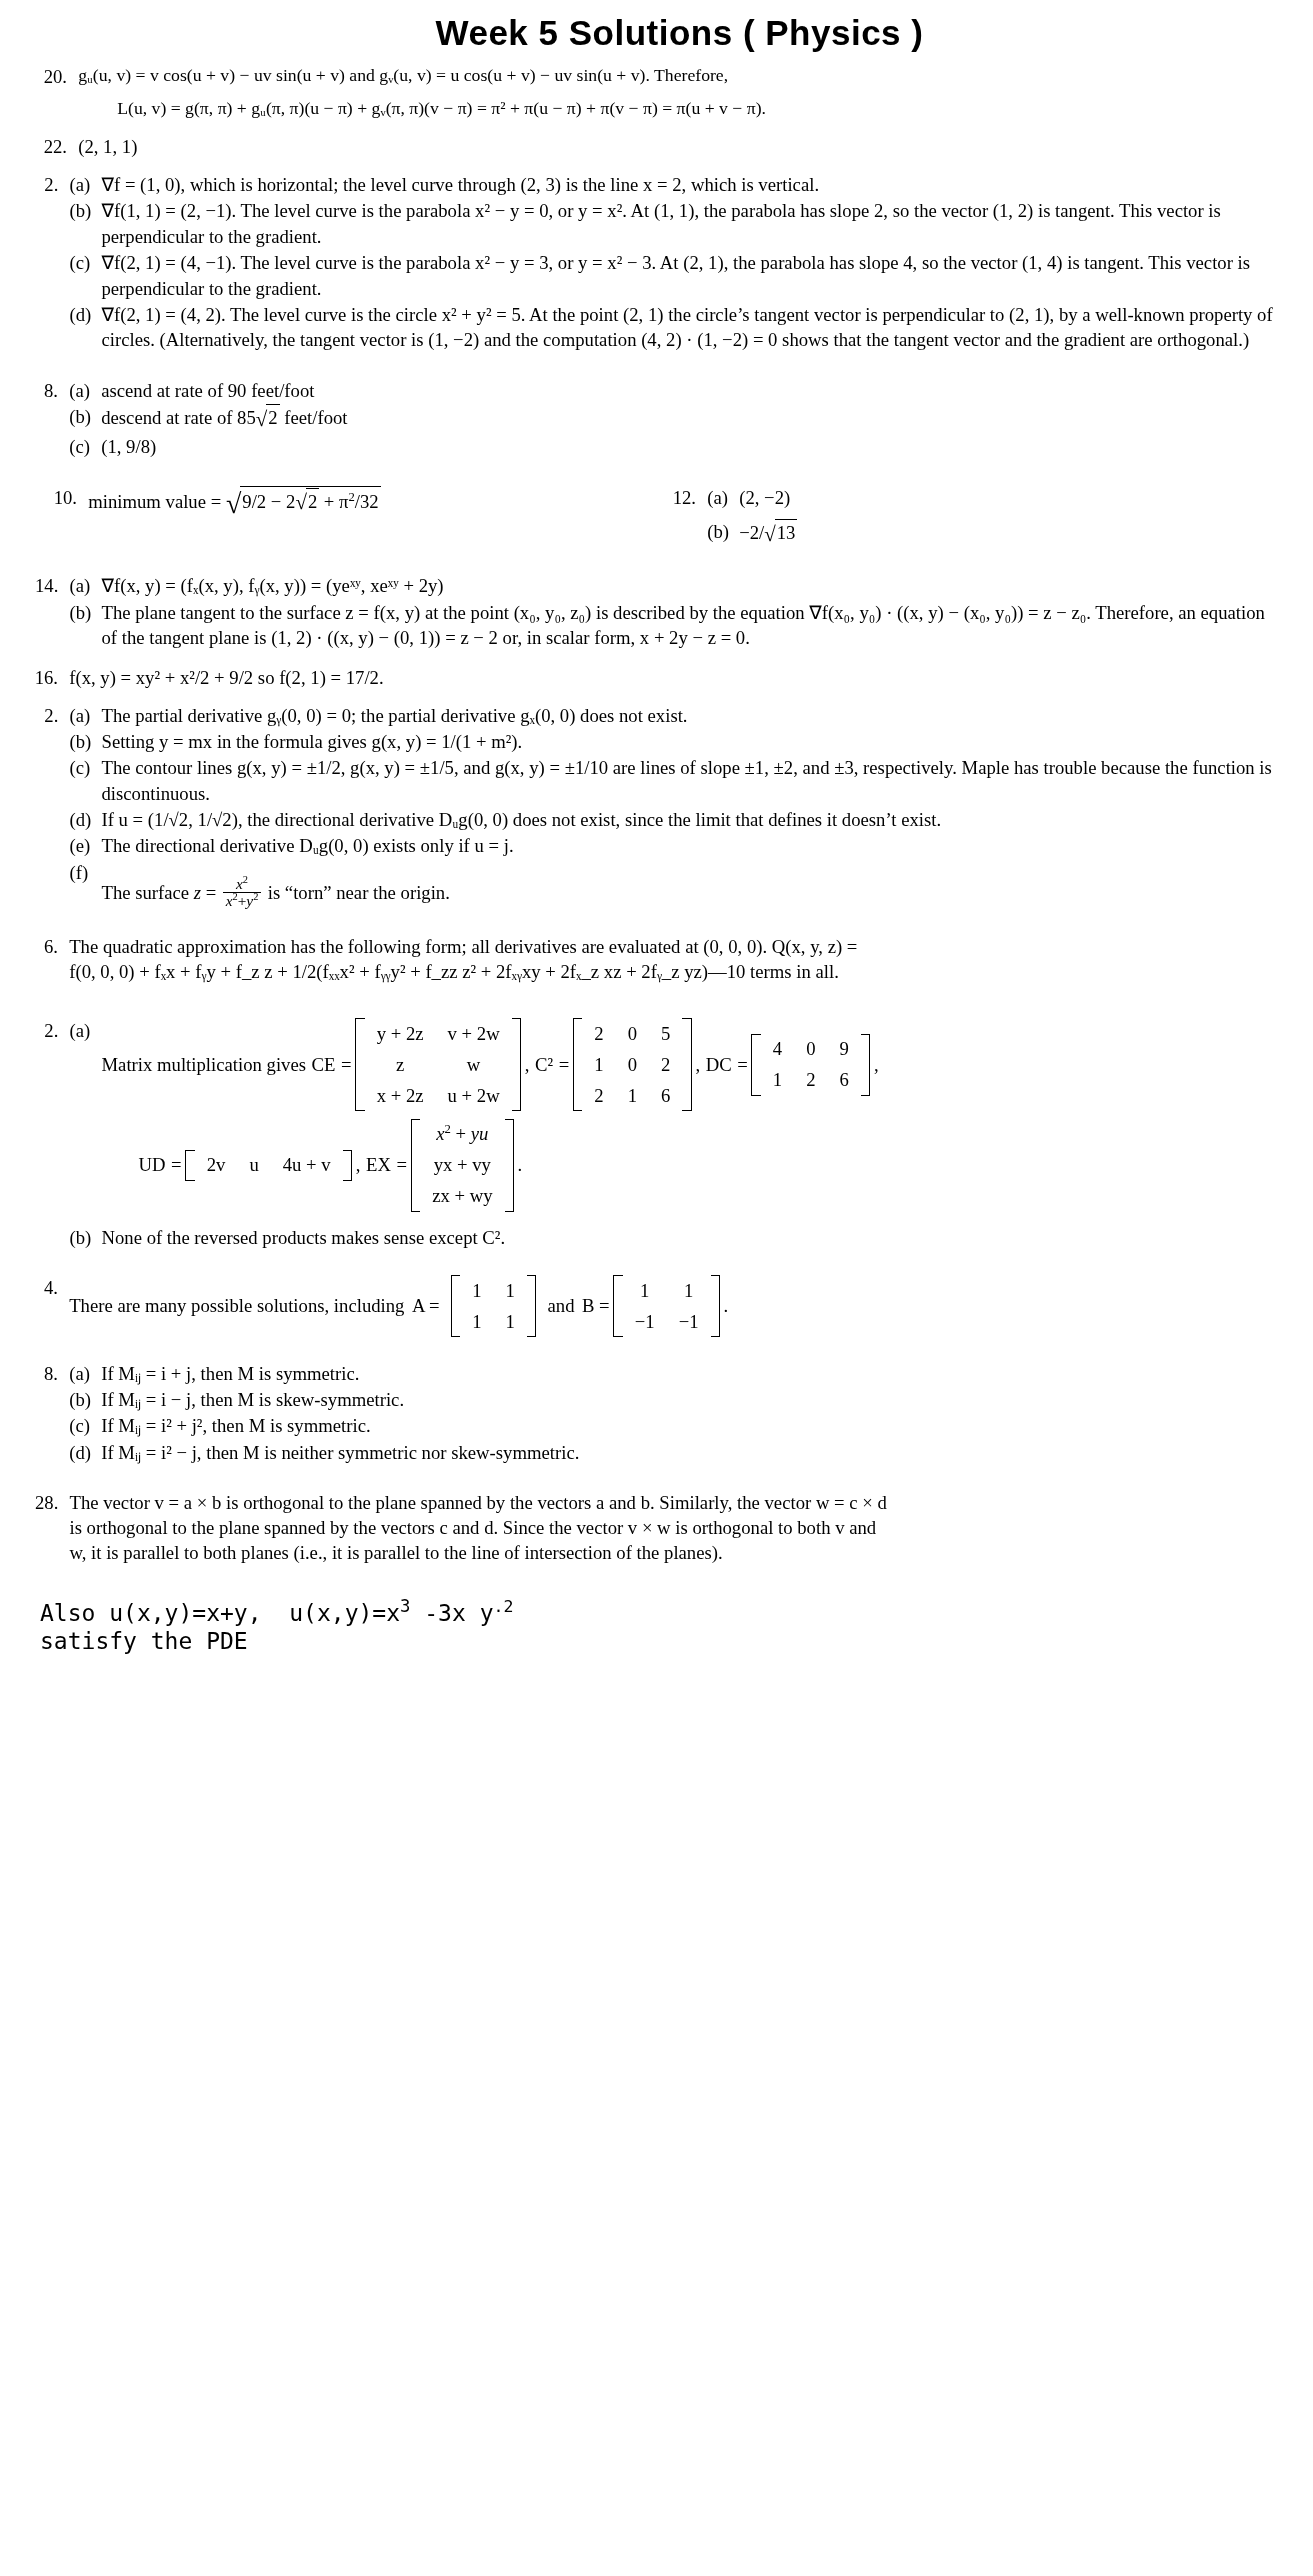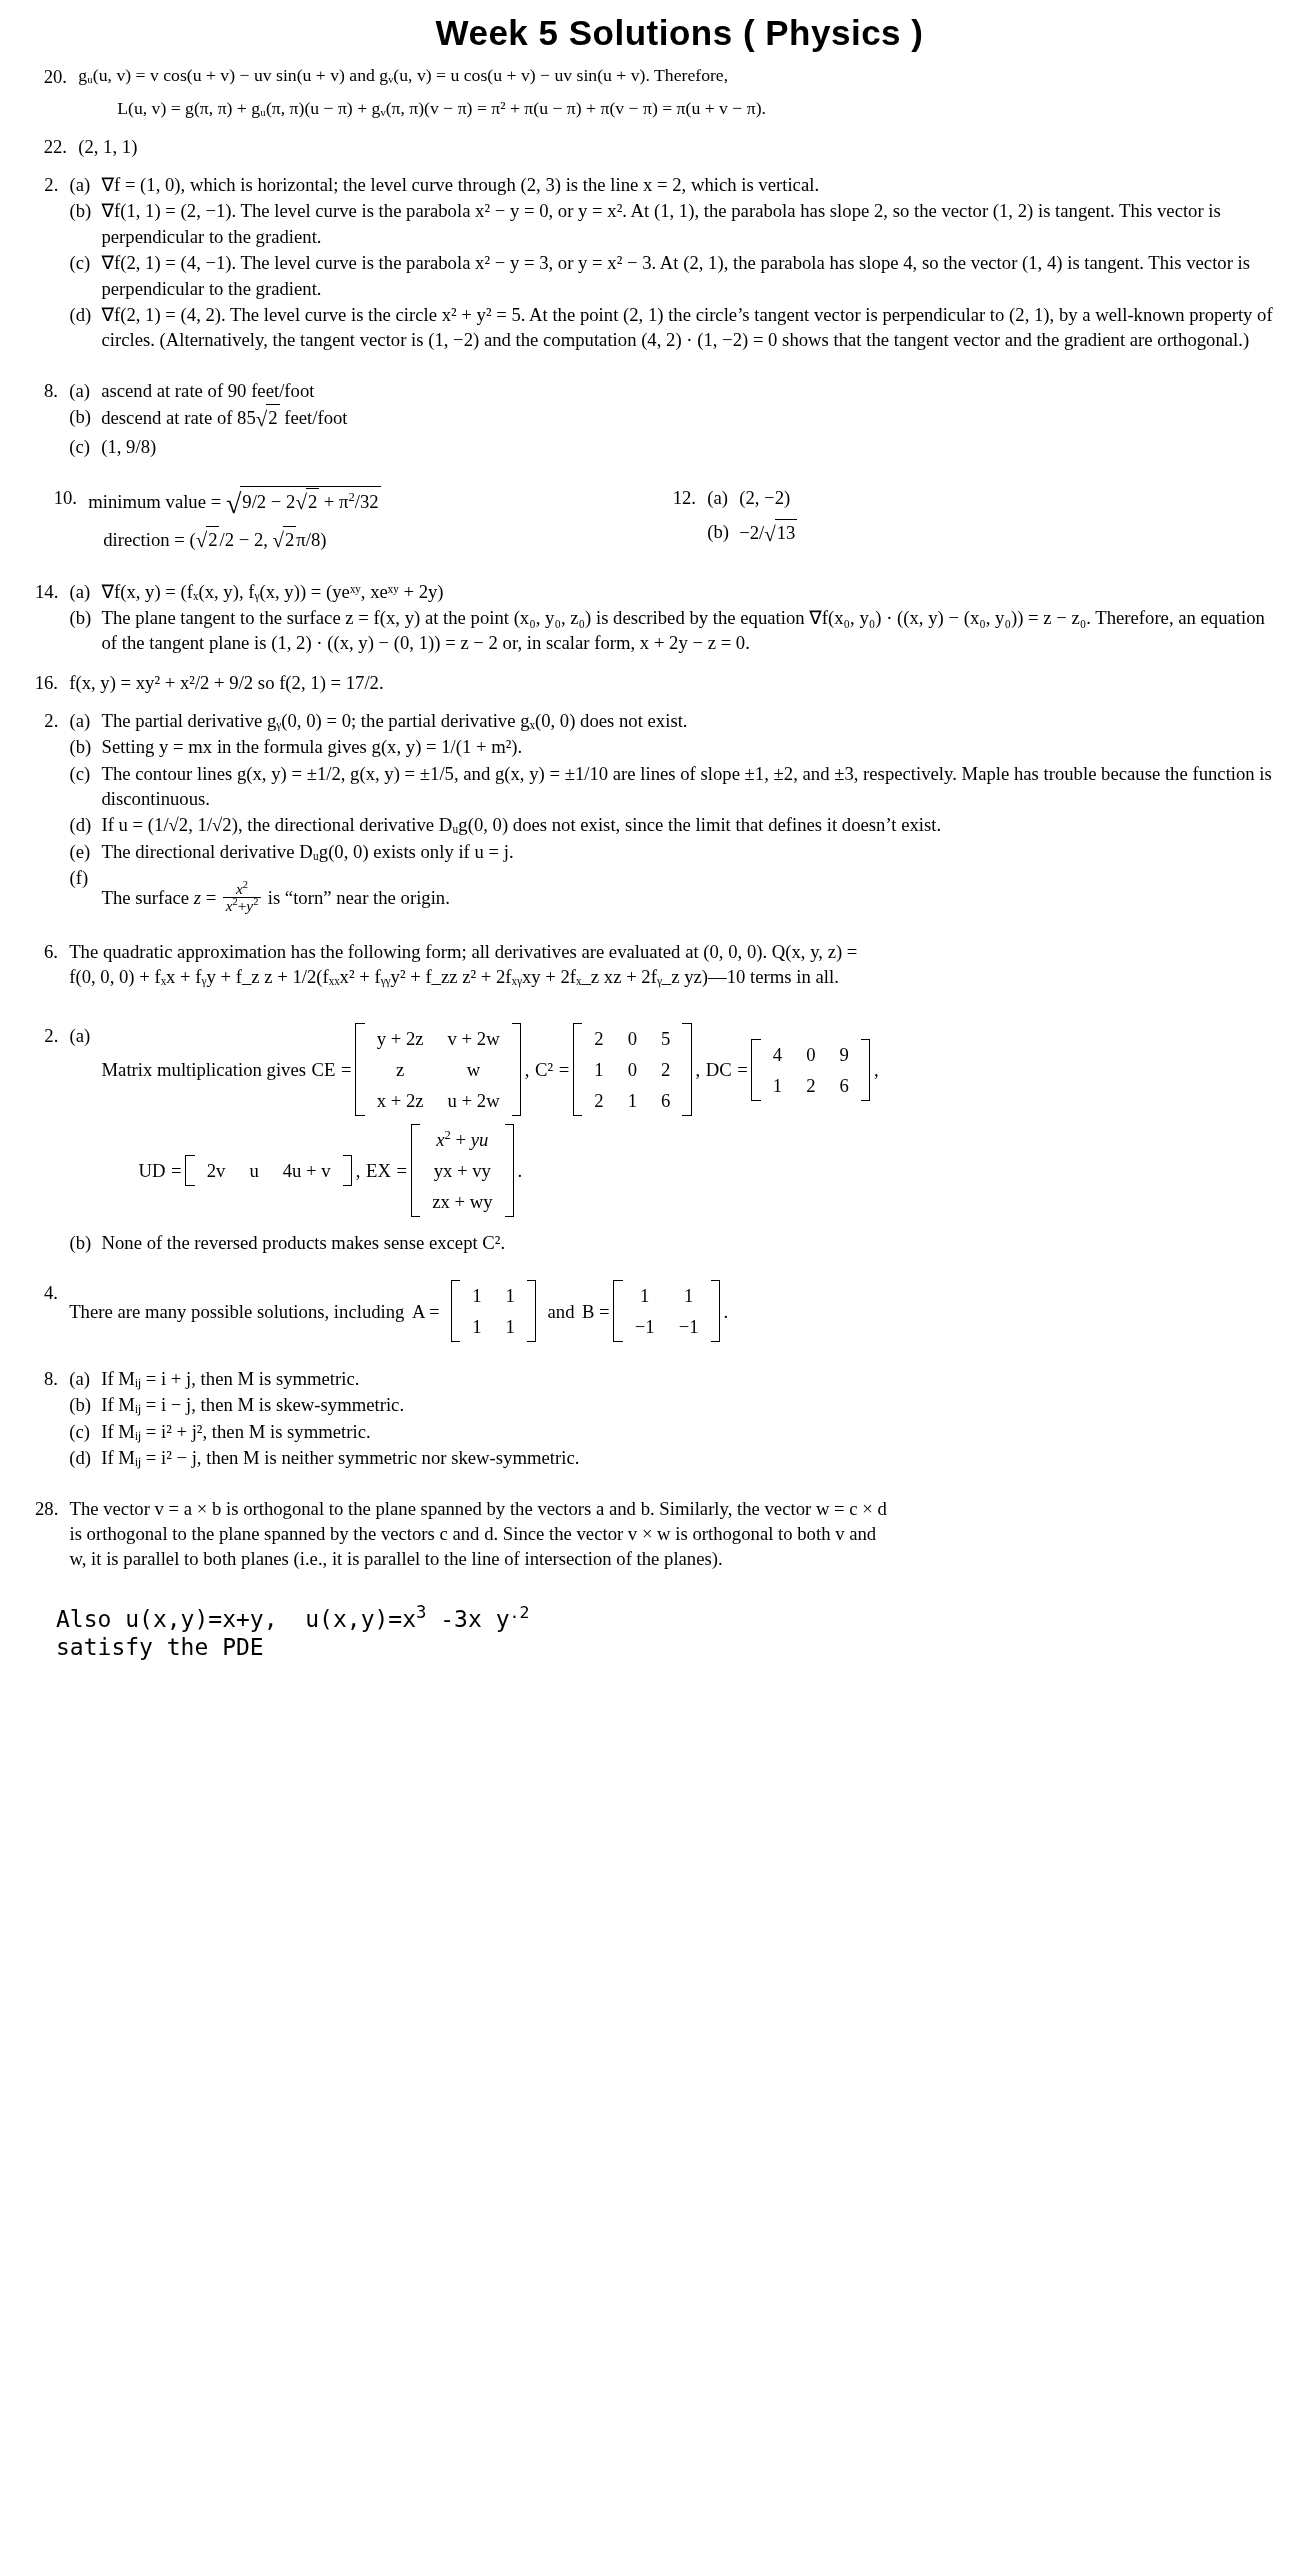--- a/index.html
+++ b/index.html
@@ -115,21 +115,21 @@
     padding: 2.8px 12px;
     text-align: center;
     font-size: 18.7px;
     white-space: nowrap;
   }
   
   .typed {
     font-family: "DejaVu Sans Mono", monospace;
     font-size: 23px;
     line-height: 1.22;
-    margin-left: 56px;
+    margin-left: 40px;
     letter-spacing: 0px;
   }
   .twocol { display: flex; align-items: flex-start; }
 </style>
 </head>
 <body>
 
 <div class="page">
 
   <div class="title">Week 5 Solutions  ( Physics )</div>
@@ -199,24 +199,20 @@
   <div class="gap-m"></div>
 
   <div class="twocol" style="margin-left:28px;">
     <div style="flex:0 0 616px;">
       <div class="item">
         <div class="num" style="width:49px;">10.</div>
         <div class="body">
           <div>
             <span>minimum value =</span>
             <span class="radsym" style="font-size:1.5em; vertical-align:-0.18em;">√</span><span class="rad" style="padding-top:0.9px;">9/2 − 2<span class="radsym">√</span><span class="rad">2</span> + π<sup>2</sup>/32</span>
-          </div>
-          <div style="margin-left:15px; margin-top:3.7px;">
-            <span>direction =</span>
-            <span>(<span class="radsym">√</span><span class="rad">2</span>/2 − 2, <span class="radsym">√</span><span class="rad">2</span>π/8)</span>
           </div>
         </div>
       </div>
     </div>
     <div style="flex:1 1 auto;">
       <div class="item">
         <div class="num" style="width:52px;text-align:right;">12.</div>
         <div class="body">
           <div class="sub">
             <div class="sublabel">(a)</div>

